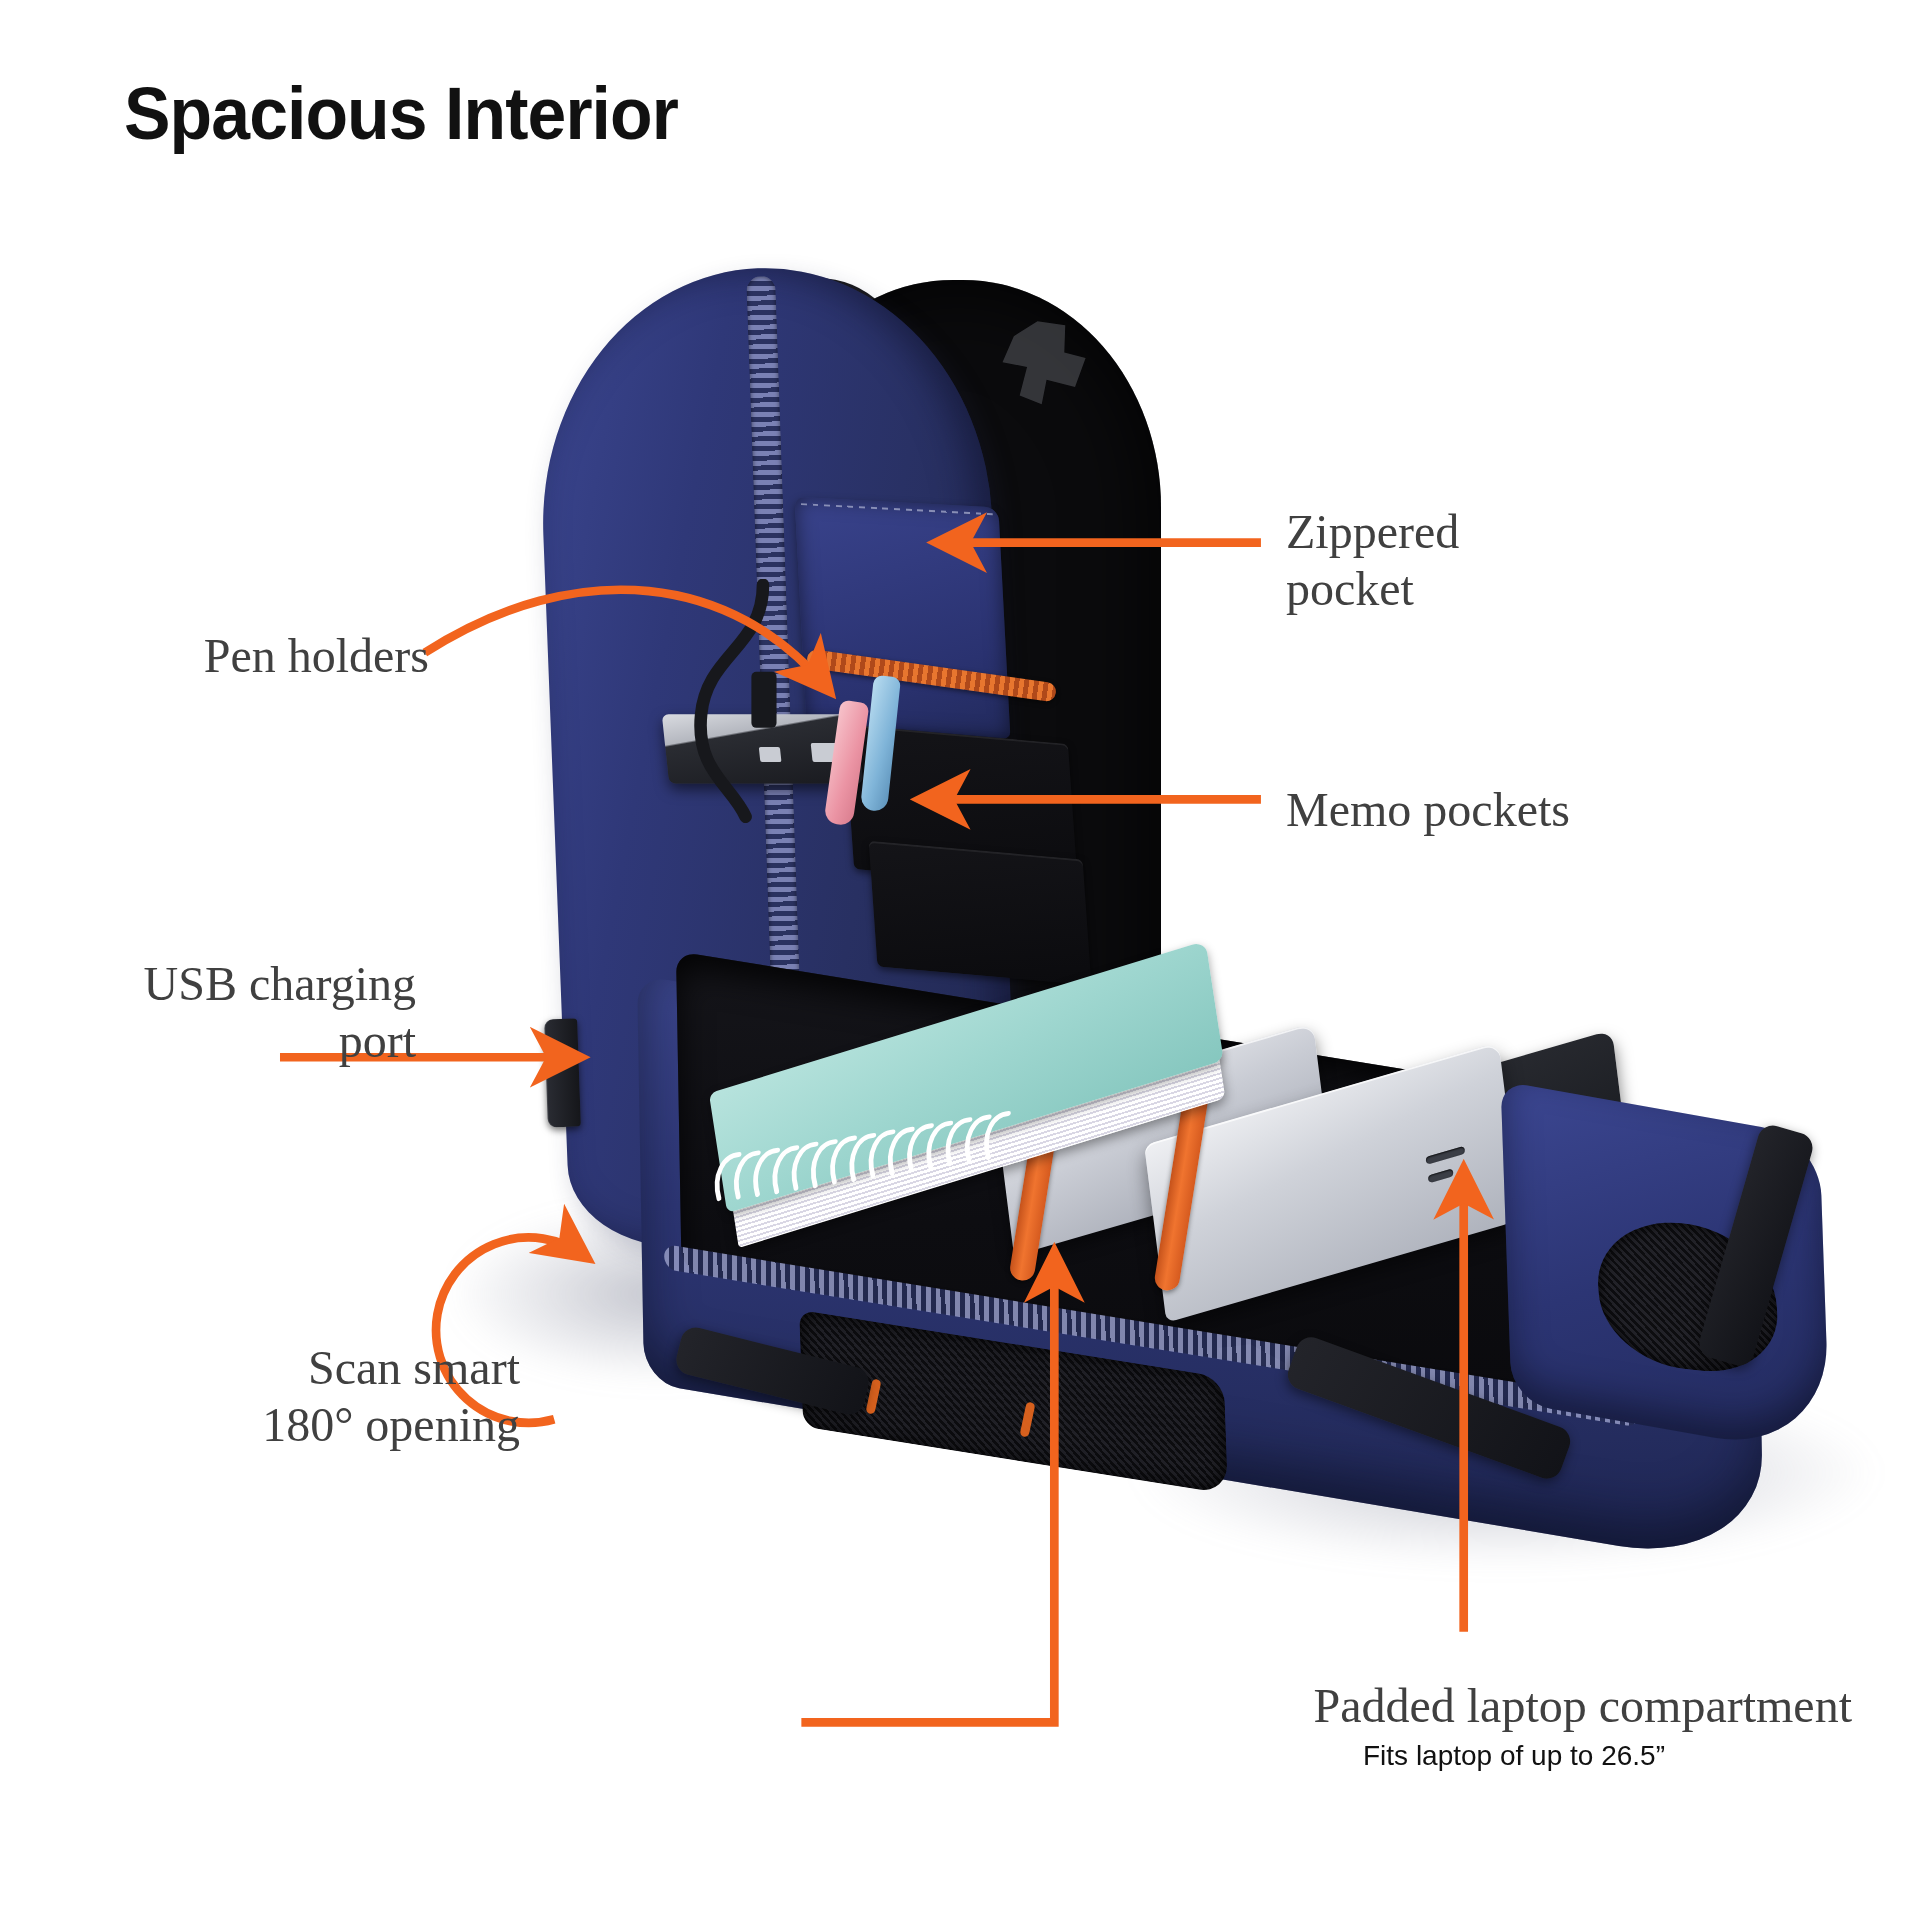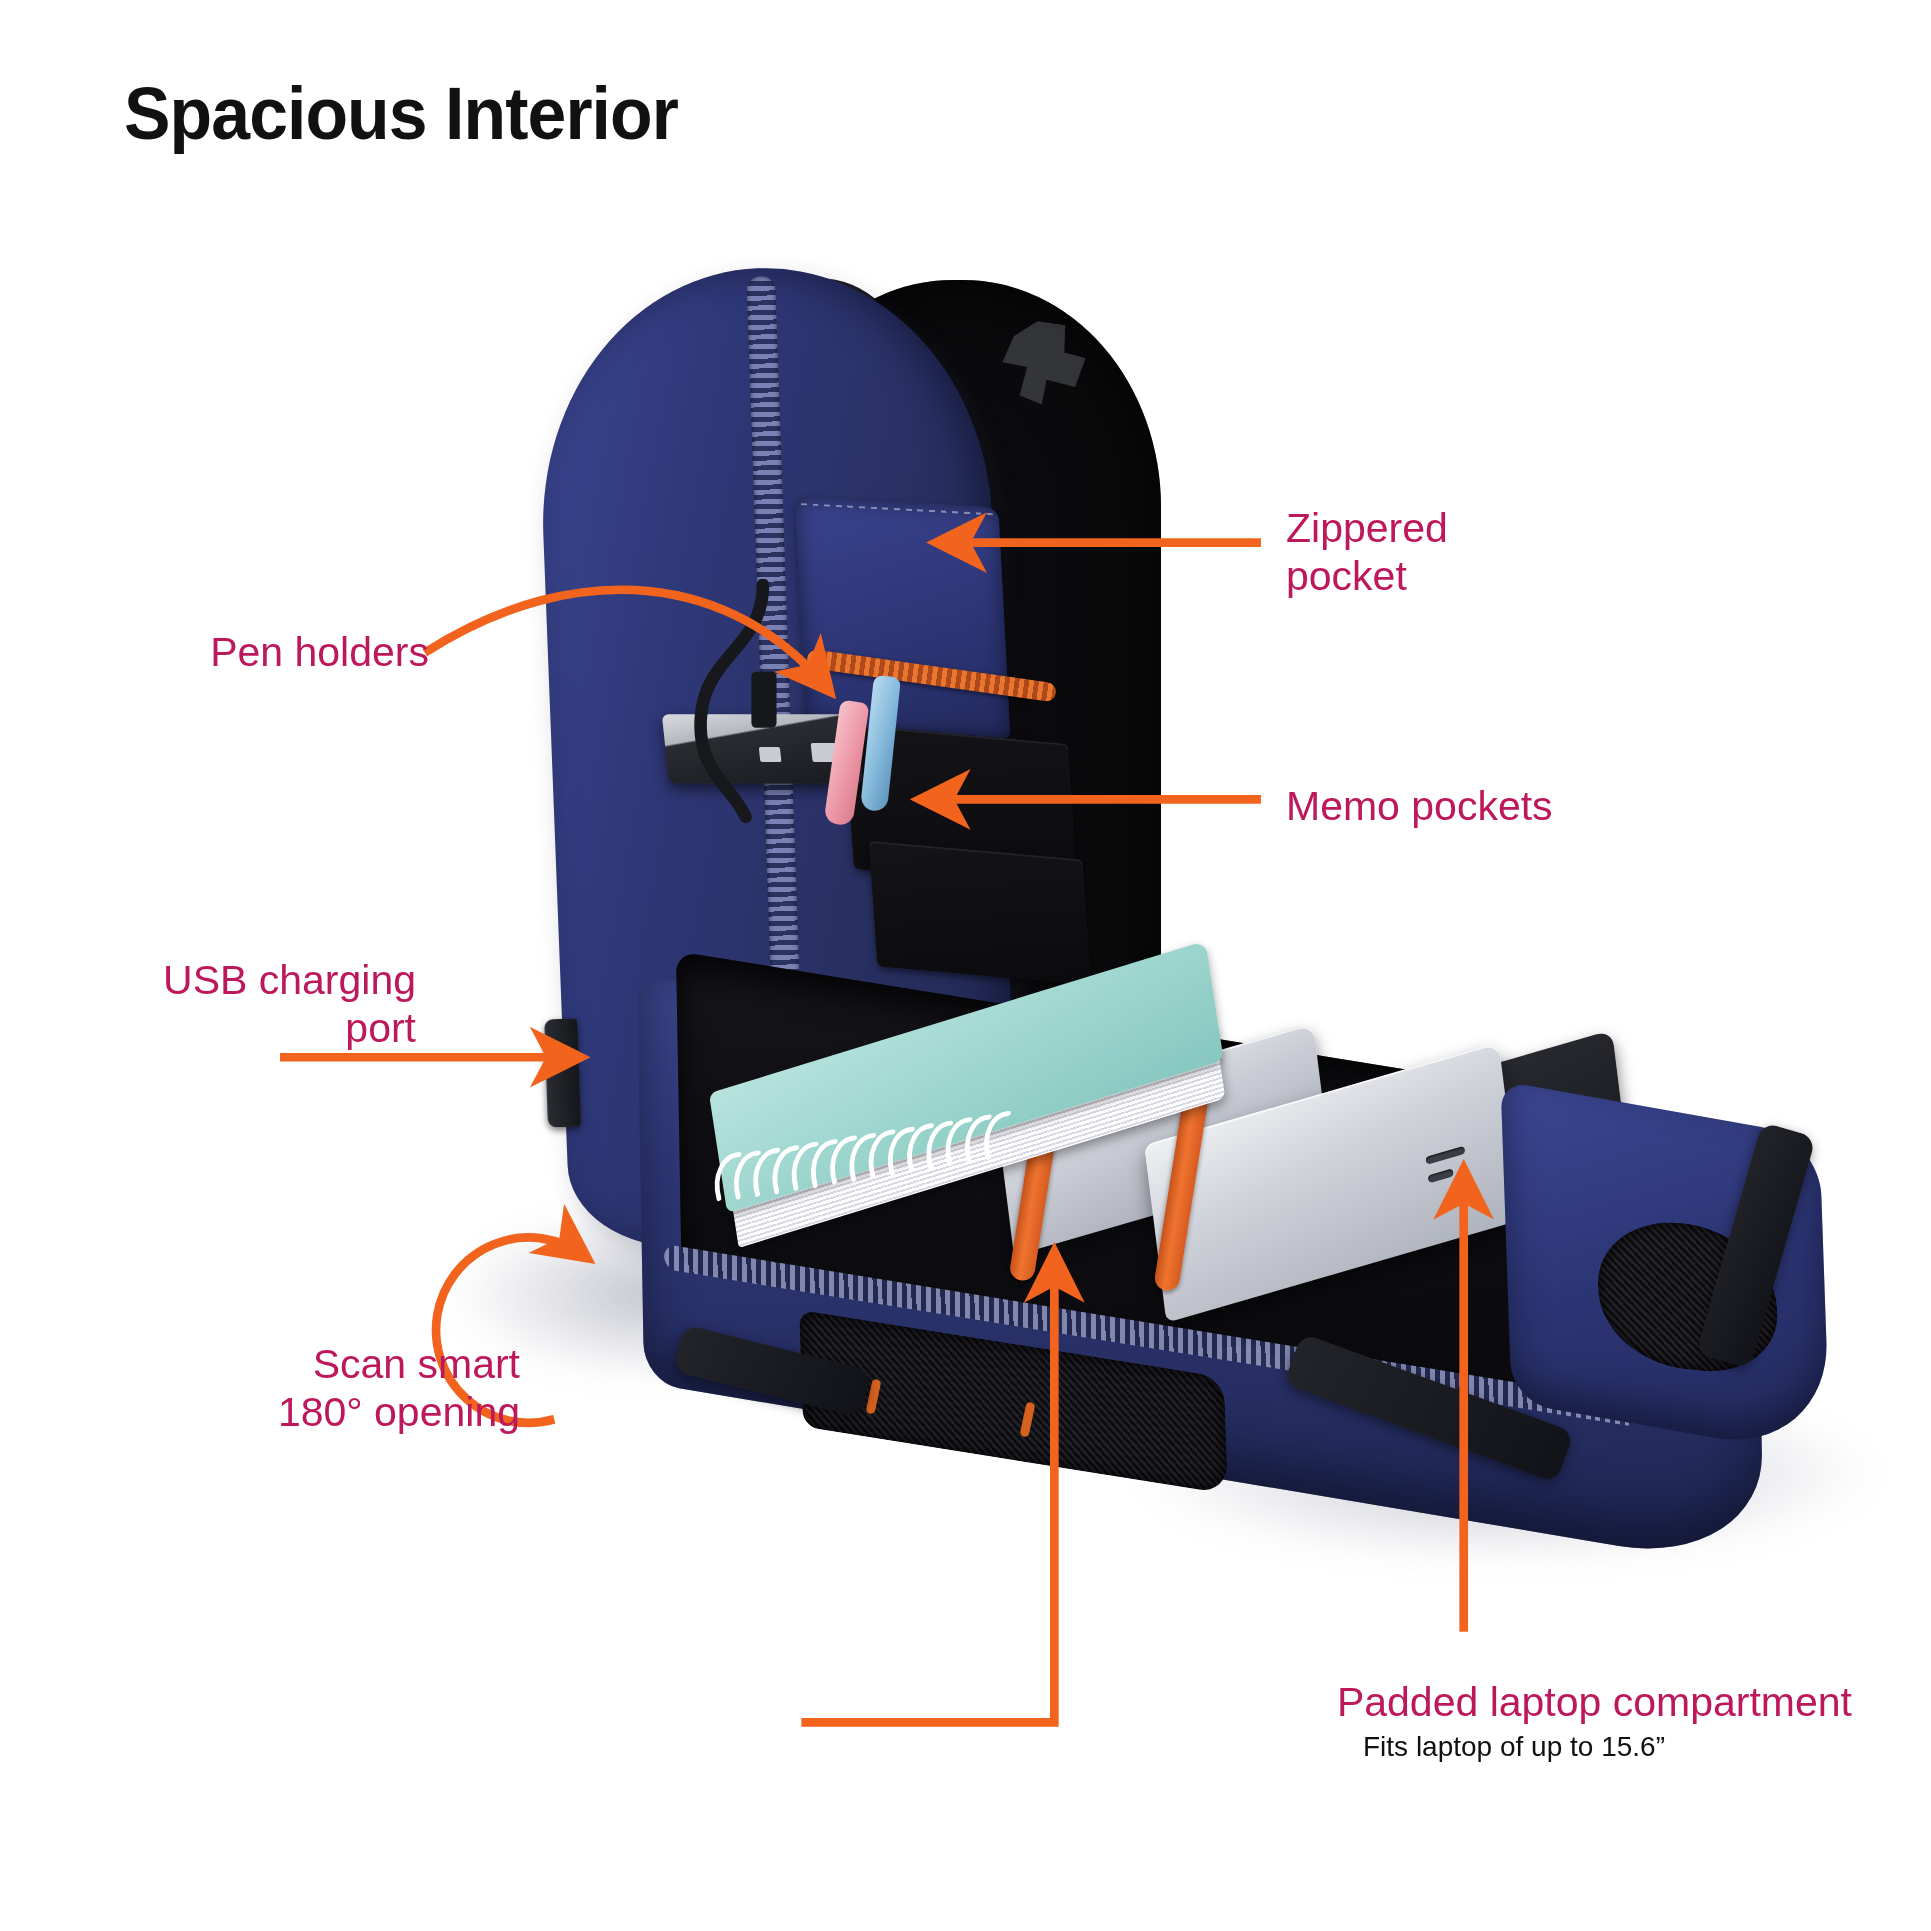--- a/index.html
+++ b/index.html
@@ -10,21 +10,21 @@
 
   
   .title {
     position:absolute; left:124px; top:70px;
     font-size:75px; font-weight:bold; letter-spacing:-1px;
     color:#111; white-space:nowrap;
     transform:scaleX(0.93); transform-origin:left center;
   }
 
   
-  .label { position:absolute; font-size:41px; line-height:1.18; color:#be185d; white-space:pre-line; }
+  .label { position:absolute; font-size:48px; line-height:1.18; color:#404040; white-space:pre-line;font-family:Liberation Serif, serif; }
   .label.r { text-align:right; }
   .label.c { text-align:right; }
   .sub { font-size:28px; line-height:1.2; color:#111; }
 
   
   #arrows { position:absolute; left:0; top:0; width:1931px; height:1931px; pointer-events:none; }
 
   
   #bag { position:absolute; left:0; top:0; width:1931px; height:1931px; }
 
@@ -419,17 +419,17 @@
 
   <div class="label r" style="left:97px; top:956px; width:319px;">USB charging
 port</div>
 
   <div class="label c" style="left:201px; top:1340px; width:319px;">Scan smart
 180° opening</div>
 
 
   <div style="position:absolute; left:1176px; top:1678px; width:676px; text-align:center;">
     <div class="label c" style="position:static; width:100%;">Padded laptop compartment</div>
-    <div class="sub" style="margin-top:3.9px;">Fits laptop of up to 15.6”</div>
+    <div class="sub" style="margin-top:3.9px;">Fits laptop of up to 26.5”</div>
   </div>
 
 </div>
 
 
 </body></html>

